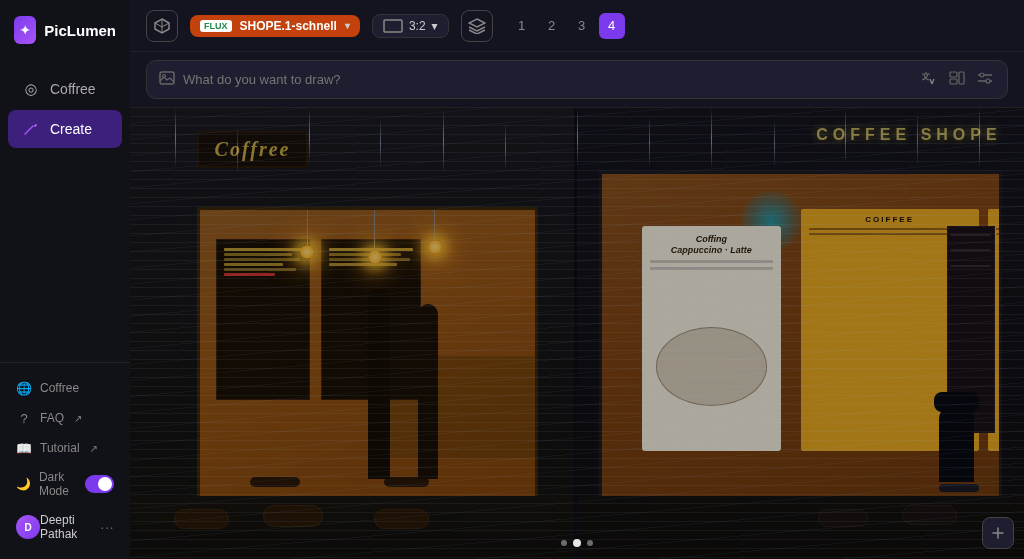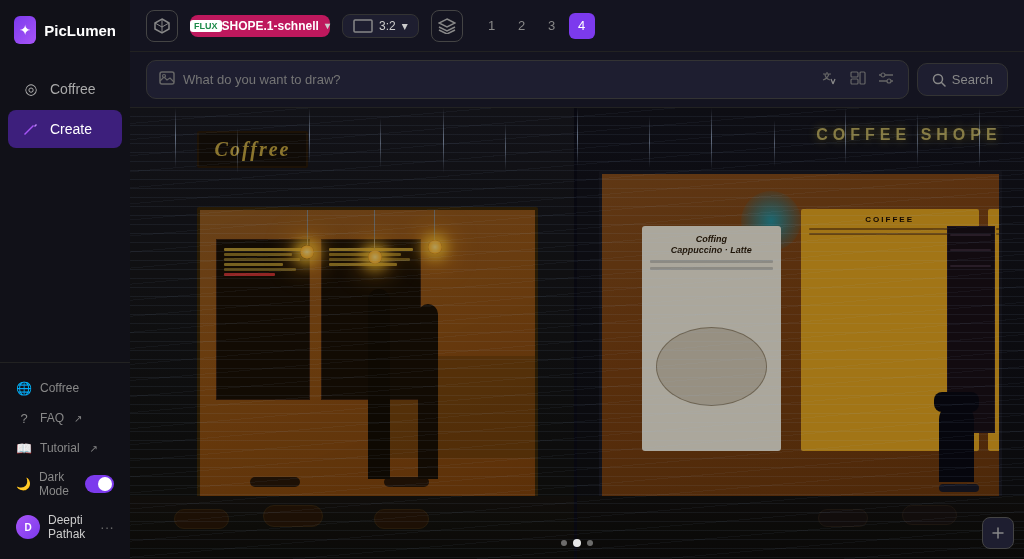--- a/index.html
+++ b/index.html
@@ -157,21 +157,21 @@
       display: flex;
       align-items: center;
       justify-content: center;
       font-size: 10px;
       color: #fff;
       font-weight: 600;
     }
 
     .user-name {
       flex: 1;
-      margin-left: 8px;
+      margin-left: 0;
       font-size: 12px;
       color: #ccc;
     }
 
     
     .main {
       flex: 1;
       display: flex;
       flex-direction: column;
       background: #141420;
@@ -199,24 +199,24 @@
       align-items: center;
       justify-content: center;
       font-size: 16px;
       cursor: pointer;
       color: #aaa;
     }
 
     .model-selector {
       display: flex;
       align-items: center;
-      gap: 0;
-      background: #be185d;
+      gap: 8px;
+      background: #c2410c;
       border-radius: 8px;
-      padding: 4px 0;
+      padding: 4px 10px;
       cursor: pointer;
       font-size: 12px;
       font-weight: 600;
       color: #fff;
       min-width: 140px;
     }
 
     .model-badge {
       background: #fff;
       color: #1e8b4a;
@@ -767,27 +767,20 @@
         <svg width="16" height="14" viewBox="0 0 16 14" fill="none">
           <line x1="1" y1="4" x2="15" y2="4" stroke="#666" stroke-width="1.5"></line>
           <line x1="1" y1="10" x2="15" y2="10" stroke="#666" stroke-width="1.5"></line>
           <circle cx="5" cy="4" r="2" fill="#1e1e30" stroke="#666" stroke-width="1.2"></circle>
           <circle cx="11" cy="10" r="2" fill="#1e1e30" stroke="#666" stroke-width="1.2"></circle>
         </svg>
       </span>
     </div>
 
 
-    <div class="search-btn">
-      <svg width="14" height="14" viewBox="0 0 14 14" fill="none">
-        <circle cx="6" cy="6" r="4.5" stroke="#888" stroke-width="1.5"></circle>
-        <line x1="9.5" y1="9.5" x2="13" y2="13" stroke="#888" stroke-width="1.5" stroke-linecap="round"></line>
-      </svg>
-      <span>Search</span>
-    </div>
   </div>
 
   <div class="image-canvas">
     <div class="scene-container">
 
       <div class="scene-left">
         <div class="ext-wall-left"></div>
 
         <div class="shop-window-left">
 

